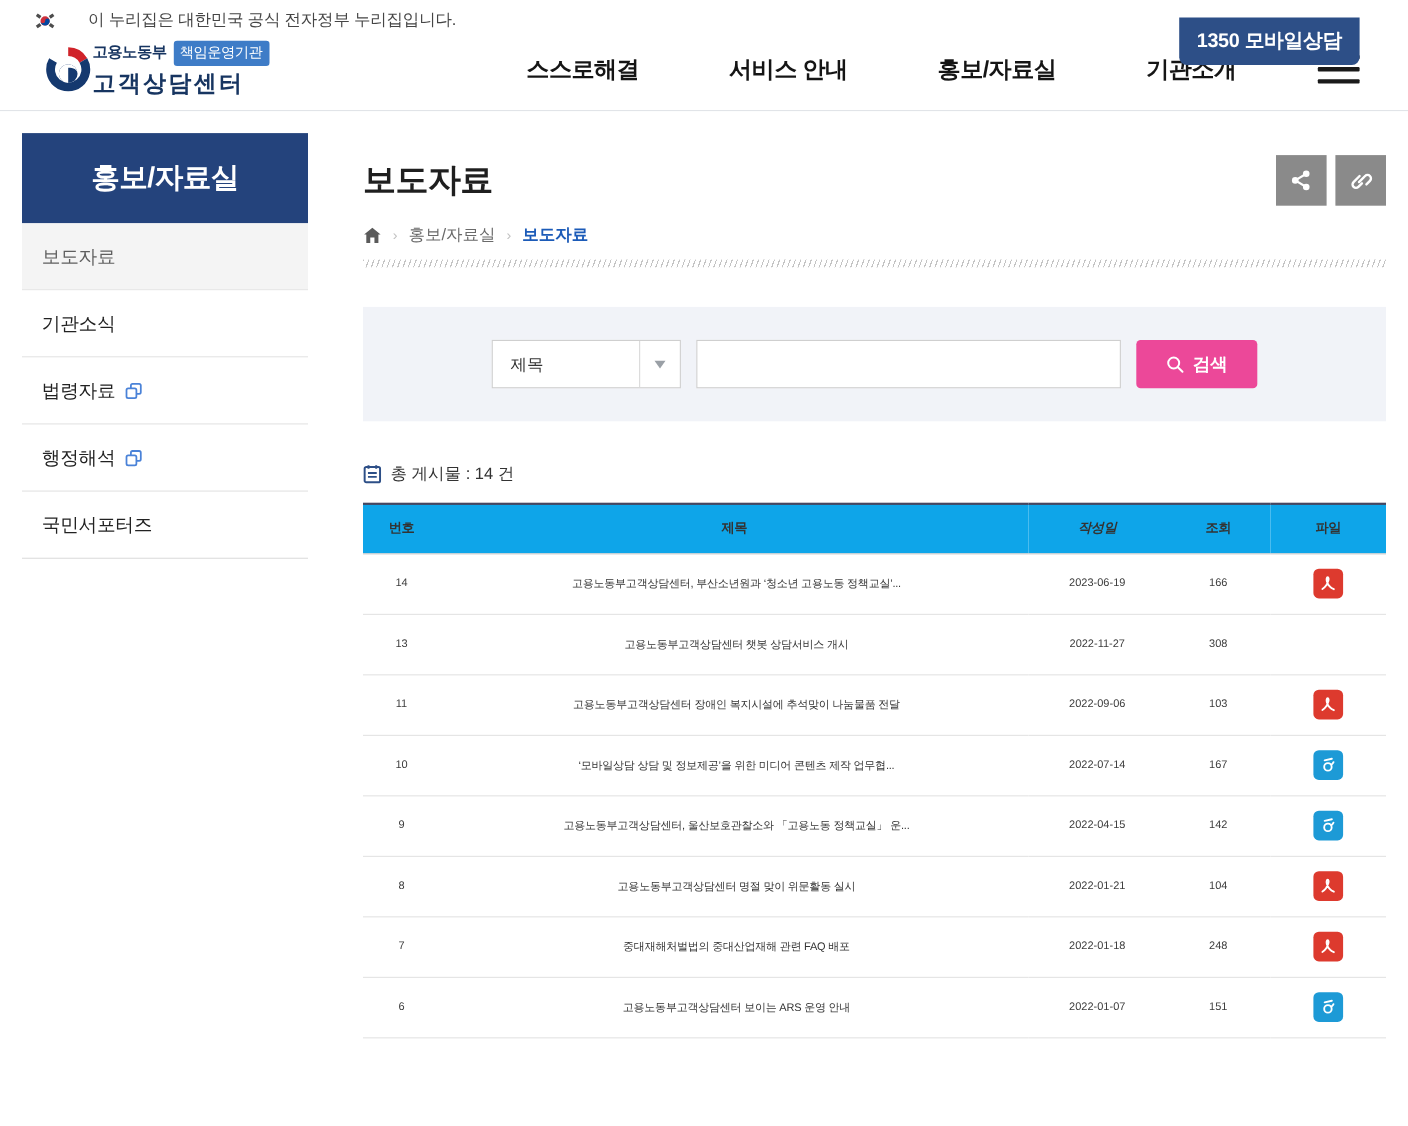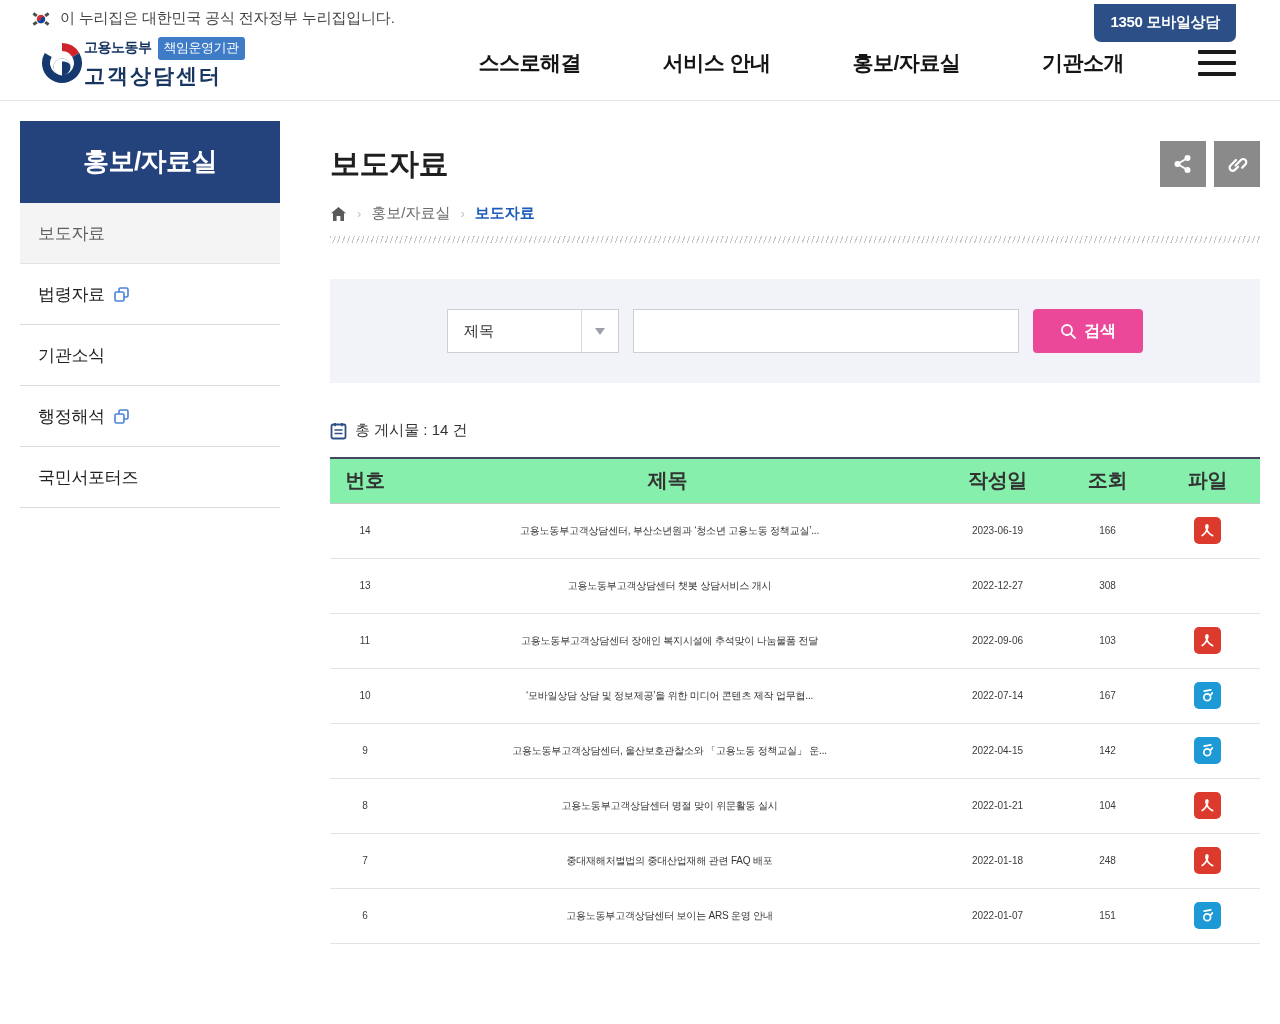--- a/index.html
+++ b/index.html
@@ -1,24 +1,24 @@
 <!DOCTYPE html>
 <html lang="ko"><head>
 <meta charset="utf-8">
 <style>
   * { margin:0; padding:0; box-sizing:border-box; }
   body { font-family:"Liberation Sans","DejaVu Sans",sans-serif; background:#fff; }
   .page { position:relative; width:1280px; height:1024px; background:#fff; overflow:hidden; }
 
   
-  .top-strip { display:flex; align-items:center; gap:8px; padding:9px 0 4px 30px; }
+  .top-strip { display:flex; align-items:center; gap:28px; padding:9px 0 4px 30px; }
   .flag { width:22px; height:16px; position:relative; }
   .notice { font-size:15px; color:#454545; letter-spacing:-0.2px; }
-  .mobile-btn { position:absolute; top:4px; right:44px; background:#2d4f87; color:#fff;
-    font-size:15px; font-weight:bold; padding:9px 16px 10px; border:none;
+  .mobile-btn { position:absolute; top:16px; right:44px; background:#2d4f87; color:#fff;
+    font-size:18px; font-weight:bold; padding:9px 16px 10px; border:none;
     border-radius:0 0 7px 7px; cursor:pointer; letter-spacing:-0.3px; }
 
   
   header { border-bottom:1px solid #e1e4e8; }
   .header-main { display:flex; align-items:center; height:68px; padding:0 44px 6px 40px; }
   .logo { display:flex; align-items:center; cursor:pointer; }
   .logo-text { display:flex; flex-direction:column; gap:2px; }
   .logo-line1 { display:flex; align-items:center; gap:6px; }
   .ministry { font-size:14px; font-weight:bold; color:#173561; letter-spacing:-0.5px; }
   .badge { background:#3e7cc7; color:#fff; font-size:13px; padding:2px 6px 3px; border-radius:3px; letter-spacing:-0.5px; }
@@ -63,25 +63,25 @@
     border-left:1px solid #d9d9d9; display:flex; align-items:center; justify-content:center; }
   .tri-down { width:0; height:0; border-left:5px solid transparent; border-right:5px solid transparent; border-top:7px solid #9aa0a6; }
   .search-input { width:386px; height:44px; border:1px solid #cfcfcf; background:#fff; padding:0 12px; font-size:15px; }
   .search-btn { width:110px; height:44px; background:#ec4899; border:none; border-radius:4px;
     color:#fff; font-size:16px; font-weight:bold; display:flex; align-items:center; justify-content:center; gap:7px;
     cursor:pointer; letter-spacing:-0.3px; }
 
   
   .count-row { display:flex; align-items:center; gap:8px; margin-top:38px; font-size:15px; color:#333;text-align:center; }
   table { width:100%; margin-top:17px; border-collapse:collapse; border-top:2px solid #464660; }
-  thead th { height:45px; background:#86efac; font-size:20px; font-weight:bold; color:#333;
+  thead th { height:45px; background:#0ea5e9; font-size:12px; font-weight:bold; color:#333;
     border-bottom:1px solid #c9c9c9; letter-spacing:-0.3px; }
   tbody td { height:55px; font-size:10px; color:#3c3c3c; border-bottom:1px solid #e3e3e3; text-align:center; }
   td.cell-title { text-align:center; padding-left:4px; color:#333; letter-spacing:-0.2px; cursor:pointer; }
-  .col-no { width:70px; } .col-date { width:125px; } .col-views { width:95px; } .col-file { width:105px; }
+  .col-no { width:70px; } .col-date { width:125px;font-style:italic; } .col-views { width:95px; } .col-file { width:105px; }
   .file-badge { display:inline-flex; width:27px; height:27px; border-radius:5px;
     align-items:center; justify-content:center; vertical-align:middle; cursor:pointer; }
   .file-pdf { background:#dd3a2e; }
   .file-hwp { background:#1d9ad6; }
 </style>
 </head>
 <body>
 
 <div class="page">
 
@@ -132,28 +132,28 @@
   </header>
 
   <div class="content">
 
     <aside>
       <div class="side-title">홍보/자료실</div>
       <div class="side-item active">
         <span>보도자료</span>
       </div>
       <div class="side-item">
+        <span>기관소식</span>
+      </div>
+      <div class="side-item">
         <span>법령자료</span>
         <svg class="copy-ic" viewBox="0 0 17 17">
           <rect x="6" y="2" width="9" height="9" rx="1.5" fill="#fff" stroke="#4a82d8" stroke-width="1.6"></rect>
           <rect x="2" y="6" width="9" height="9" rx="1.5" fill="#fff" stroke="#4a82d8" stroke-width="1.6"></rect>
         </svg>
-      </div>
-      <div class="side-item">
-        <span>기관소식</span>
       </div>
       <div class="side-item">
         <span>행정해석</span>
         <svg class="copy-ic" viewBox="0 0 17 17">
           <rect x="6" y="2" width="9" height="9" rx="1.5" fill="#fff" stroke="#4a82d8" stroke-width="1.6"></rect>
           <rect x="2" y="6" width="9" height="9" rx="1.5" fill="#fff" stroke="#4a82d8" stroke-width="1.6"></rect>
         </svg>
       </div>
       <div class="side-item">
         <span>국민서포터즈</span>
@@ -241,21 +241,21 @@
   <span class="file-badge file-pdf">
     <svg width="17" height="17" viewBox="0 0 17 17">
       <path d="M3.2 13.5 C5.5 12.2 7.6 9.2 8.6 5.8 C9 4.3 8.9 2.8 8 2.8 C7 2.8 6.7 4.6 7.3 6.6 C8.2 9.5 10.6 12.4 13.6 13.6" fill="none" stroke="#fff" stroke-width="1.7" stroke-linecap="round"></path>
     </svg>
   </span>
 </td>
             </tr>
             <tr>
               <td class="cell-no">13</td>
               <td class="cell-title">고용노동부고객상담센터 챗봇 상담서비스 개시</td>
-              <td class="cell-date">2022-12-27</td>
+              <td class="cell-date">2022-11-27</td>
               <td class="cell-views">308</td>
               <td class="cell-file"></td>
             </tr>
             <tr>
               <td class="cell-no">11</td>
               <td class="cell-title">고용노동부고객상담센터 장애인 복지시설에 추석맞이 나눔물품 전달</td>
               <td class="cell-date">2022-09-06</td>
               <td class="cell-views">103</td>
               <td class="cell-file">
   <span class="file-badge file-pdf">

